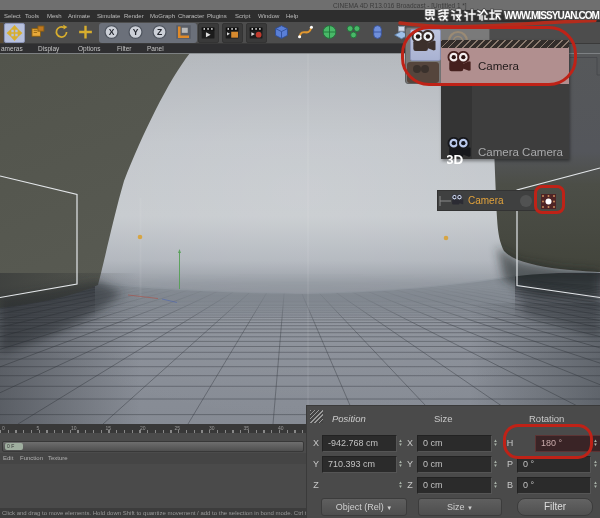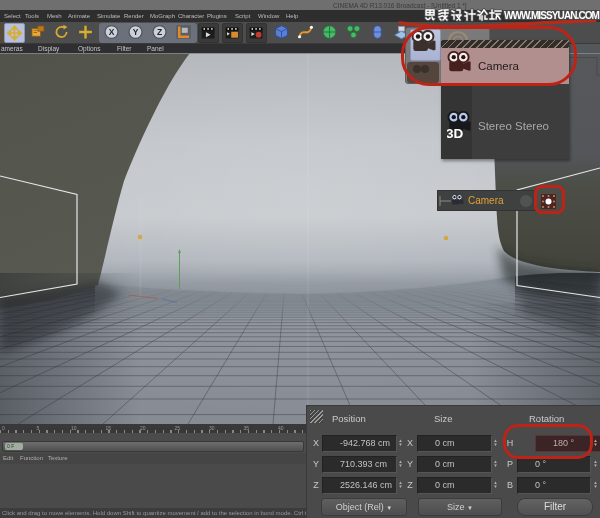--- a/index.html
+++ b/index.html
@@ -34,21 +34,21 @@
 #slhandle{left:2px;top:1px;width:18px;height:7px;background:#9fae9f;border-radius:2px;position:absolute;font-size:5px;color:#333;padding-left:2px;}
 #editrow{left:0;top:453px;width:306px;height:11px;background:#454545;}
 #editrow span{position:absolute;top:2px;font-size:6px;color:#b0b0b0;}
 #blank{left:0;top:464px;width:306px;height:44px;background:#4a4a4a;}
 #status{left:0;top:508px;width:306px;height:10px;background:#3c3c3c;overflow:hidden;white-space:nowrap;}
 #status span{font-size:6px;color:#989898;line-height:10px;padding-left:2px;display:block;}
 #coord{left:306px;top:405px;width:294px;height:113px;background:#4a4a4a;border-left:1px solid #3a3a3a;border-top:1px solid #3a3a3a;}
 #coord .hdr{position:absolute;top:7px;font-size:9.5px;color:#cacaca;}
 #hatch2{position:absolute;left:3px;top:4px;width:13px;height:13px;background:repeating-linear-gradient(135deg,#9a9a9a 0 1px,#444 1px 3px);}
 .lab{position:absolute;width:12px;height:16px;font-size:9px;color:#c8c8c8;text-align:center;line-height:16px;}
-.fld{position:absolute;height:17px;background:#2b2b2b;border:1px solid #222;border-bottom-color:#555;border-right-color:#555;font-size:9px;color:#c2c2c2;line-height:15px;padding-left:17px;}
+.fld{position:absolute;height:17px;background:#2b2b2b;border:1px solid #222;border-bottom-color:#555;border-right-color:#555;font-size:9px;color:#c2c2c2;line-height:15px;padding-left:5px;}
 .spin{position:absolute;width:7px;height:17px;font-size:4.5px;color:#aab4aa;line-height:4px;text-align:center;padding-top:4px;}
 .drop{position:absolute;height:18px;background:linear-gradient(#5f5f5f,#4e4e4e);border:1px solid #3c3c3c;border-radius:3px;font-size:9px;color:#cfcfcf;line-height:16px;text-align:center;}
 #apply{position:absolute;left:210px;top:92px;width:76px;height:18px;background:linear-gradient(#636363,#505050);border:1px solid #3c3c3c;border-radius:8px;font-size:10px;color:#dedede;text-align:center;line-height:16px;}
 #wmtxt{left:504px;top:10px;font-size:10px;letter-spacing:-0.9px;font-weight:bold;color:#fff;
  text-shadow:-1px 0 #4c4c4c,1px 0 #4c4c4c,0 -1px #4c4c4c,0 1px #4c4c4c,-1px -1px #4c4c4c,1px 1px #4c4c4c,-1px 1px #4c4c4c,1px -1px #4c4c4c;
  white-space:nowrap;}
 </style></head>
 <body>
 <div id="app">
 <div class="abs" id="title">
@@ -442,31 +442,31 @@
    <div style="position:absolute;left:6px;top:3px;"><svg width="27" height="27" viewBox="0 0 24 24">
 <rect x="2" y="8.5" width="12.5" height="9.5" rx="2" fill="#45201e"></rect>
 <path d="M14,11.5 L19.5,9 L21,9.5 V17 L19.5,17.5 L14,15.5 Z" fill="#45201e"></path>
 <circle cx="6" cy="5.5" r="4.7" fill="#f4eeee" stroke="#45201e" stroke-width="1.7"></circle>
 <circle cx="14.5" cy="5.5" r="4.7" fill="#f4eeee" stroke="#45201e" stroke-width="1.7"></circle>
 <circle cx="6" cy="5.5" r="1.9" fill="#2a1210"></circle>
 <circle cx="14.5" cy="5.5" r="1.9" fill="#2a1210"></circle>
 </svg></div>
    <div class="mtxt" style="color:#201a1a;">Camera</div>
  </div>
- <div class="mrow" style="top:68px;">
+ <div class="mrow" style="top:94px;">
    <div style="position:absolute;left:6px;top:3px;"><svg width="27" height="27" viewBox="0 0 24 24">
 <rect x="2" y="8.5" width="12.5" height="9.5" rx="2" fill="#17181c"></rect>
 <path d="M14,11.5 L19.5,9 L21,9.5 V17 L19.5,17.5 L14,15.5 Z" fill="#17181c"></path>
 <circle cx="6" cy="5.5" r="4.7" fill="#bac9ec" stroke="#17181c" stroke-width="1.7"></circle>
 <circle cx="14.5" cy="5.5" r="4.7" fill="#bac9ec" stroke="#17181c" stroke-width="1.7"></circle>
 <circle cx="6" cy="5.5" r="1.9" fill="#10121a"></circle>
 <circle cx="14.5" cy="5.5" r="1.9" fill="#10121a"></circle>
 <text x="-1" y="24" font-size="12" font-weight="bold" fill="#fff" font-family="Liberation Sans">3D</text>
           </svg></div>
-   <div class="mtxt">Stereo Stereo</div>
+   <div class="mtxt">Camera Camera</div>
  </div>
 </div>
 <div class="abs" id="ddhatch"></div>
 <div class="abs" id="om">
   <svg width="100" height="21" style="position:absolute;left:0;top:0;">
     <path d="M2,10 H13 M2,5 V15" stroke="#8a8a8a" stroke-width="1" fill="none"></path>
   </svg>
   <div style="position:absolute;left:13px;top:3px;"><svg width="14" height="14" viewBox="0 0 24 24">
 <rect x="2" y="8.5" width="12.5" height="9.5" rx="2" fill="#2b2b33"></rect>
 <path d="M14,11.5 L19.5,9 L21,9.5 V17 L19.5,17.5 L14,15.5 Z" fill="#2b2b33"></path>
@@ -517,21 +517,21 @@
       <span style="left:3px">Edit</span>
       <span style="left:20px">Function</span>
       <span style="left:48px">Texture</span>
     </div>
 <div class="abs" id="blank"></div>
 <div class="abs" id="status">
       <span>Click and drag to move elements. Hold down Shift to quantize movement / add to the selection in bond mode. Ctrl to subtract</span>
     </div>
 <div class="abs" id="coord">
   <div id="hatch2"></div>
-  <div class="hdr" style="left:25px;">Position</div>
+  <div class="hdr" style="left:25px;font-style:italic;">Position</div>
   <div class="hdr" style="left:127px;">Size</div>
   <div class="hdr" style="left:222px;">Rotation</div>
   <div class="lab" style="left:3px;top:29px;">X</div>
   <div class="fld" style="left:15px;top:29px;width:75px;">-942.768 cm</div>
   <div class="spin" style="left:90px;top:29px;">▲<br>▼</div>
   <div class="lab" style="left:97px;top:29px;">X</div>
   <div class="fld" style="left:110px;top:29px;width:75px;">0 cm</div>
   <div class="spin" style="left:185px;top:29px;">▲<br>▼</div>
   <div class="lab" style="left:197px;top:29px;">H</div>
   <div class="fld" style="left:228px;top:29px;width:74px; background:#3a2426;border-color:#5c3434;color:#c9aaaa;">180 °</div>
@@ -539,21 +539,20 @@
   <div class="lab" style="left:3px;top:50px;">Y</div>
   <div class="fld" style="left:15px;top:50px;width:75px;">710.393 cm</div>
   <div class="spin" style="left:90px;top:50px;">▲<br>▼</div>
   <div class="lab" style="left:97px;top:50px;">Y</div>
   <div class="fld" style="left:110px;top:50px;width:75px;">0 cm</div>
   <div class="spin" style="left:185px;top:50px;">▲<br>▼</div>
   <div class="lab" style="left:197px;top:50px;">P</div>
   <div class="fld" style="left:210px;top:50px;width:74px;">0 °</div>
   <div class="spin" style="left:285px;top:50px;">▲<br>▼</div>
   <div class="lab" style="left:3px;top:71px;">Z</div>
-  <div class="fld" style="left:15px;top:71px;width:75px;">2526.146 cm</div>
   <div class="spin" style="left:90px;top:71px;">▲<br>▼</div>
   <div class="lab" style="left:97px;top:71px;">Z</div>
   <div class="fld" style="left:110px;top:71px;width:75px;">0 cm</div>
   <div class="spin" style="left:185px;top:71px;">▲<br>▼</div>
   <div class="lab" style="left:197px;top:71px;">B</div>
   <div class="fld" style="left:210px;top:71px;width:74px;">0 °</div>
   <div class="spin" style="left:285px;top:71px;">▲<br>▼</div>
   <div class="drop" style="left:14px;top:92px;width:86px;">Object (Rel) <span style="font-size:6px;">▼</span></div>
   <div class="drop" style="left:111px;top:92px;width:84px;">Size <span style="font-size:6px;">▼</span></div>
   <div id="apply">Filter</div>

